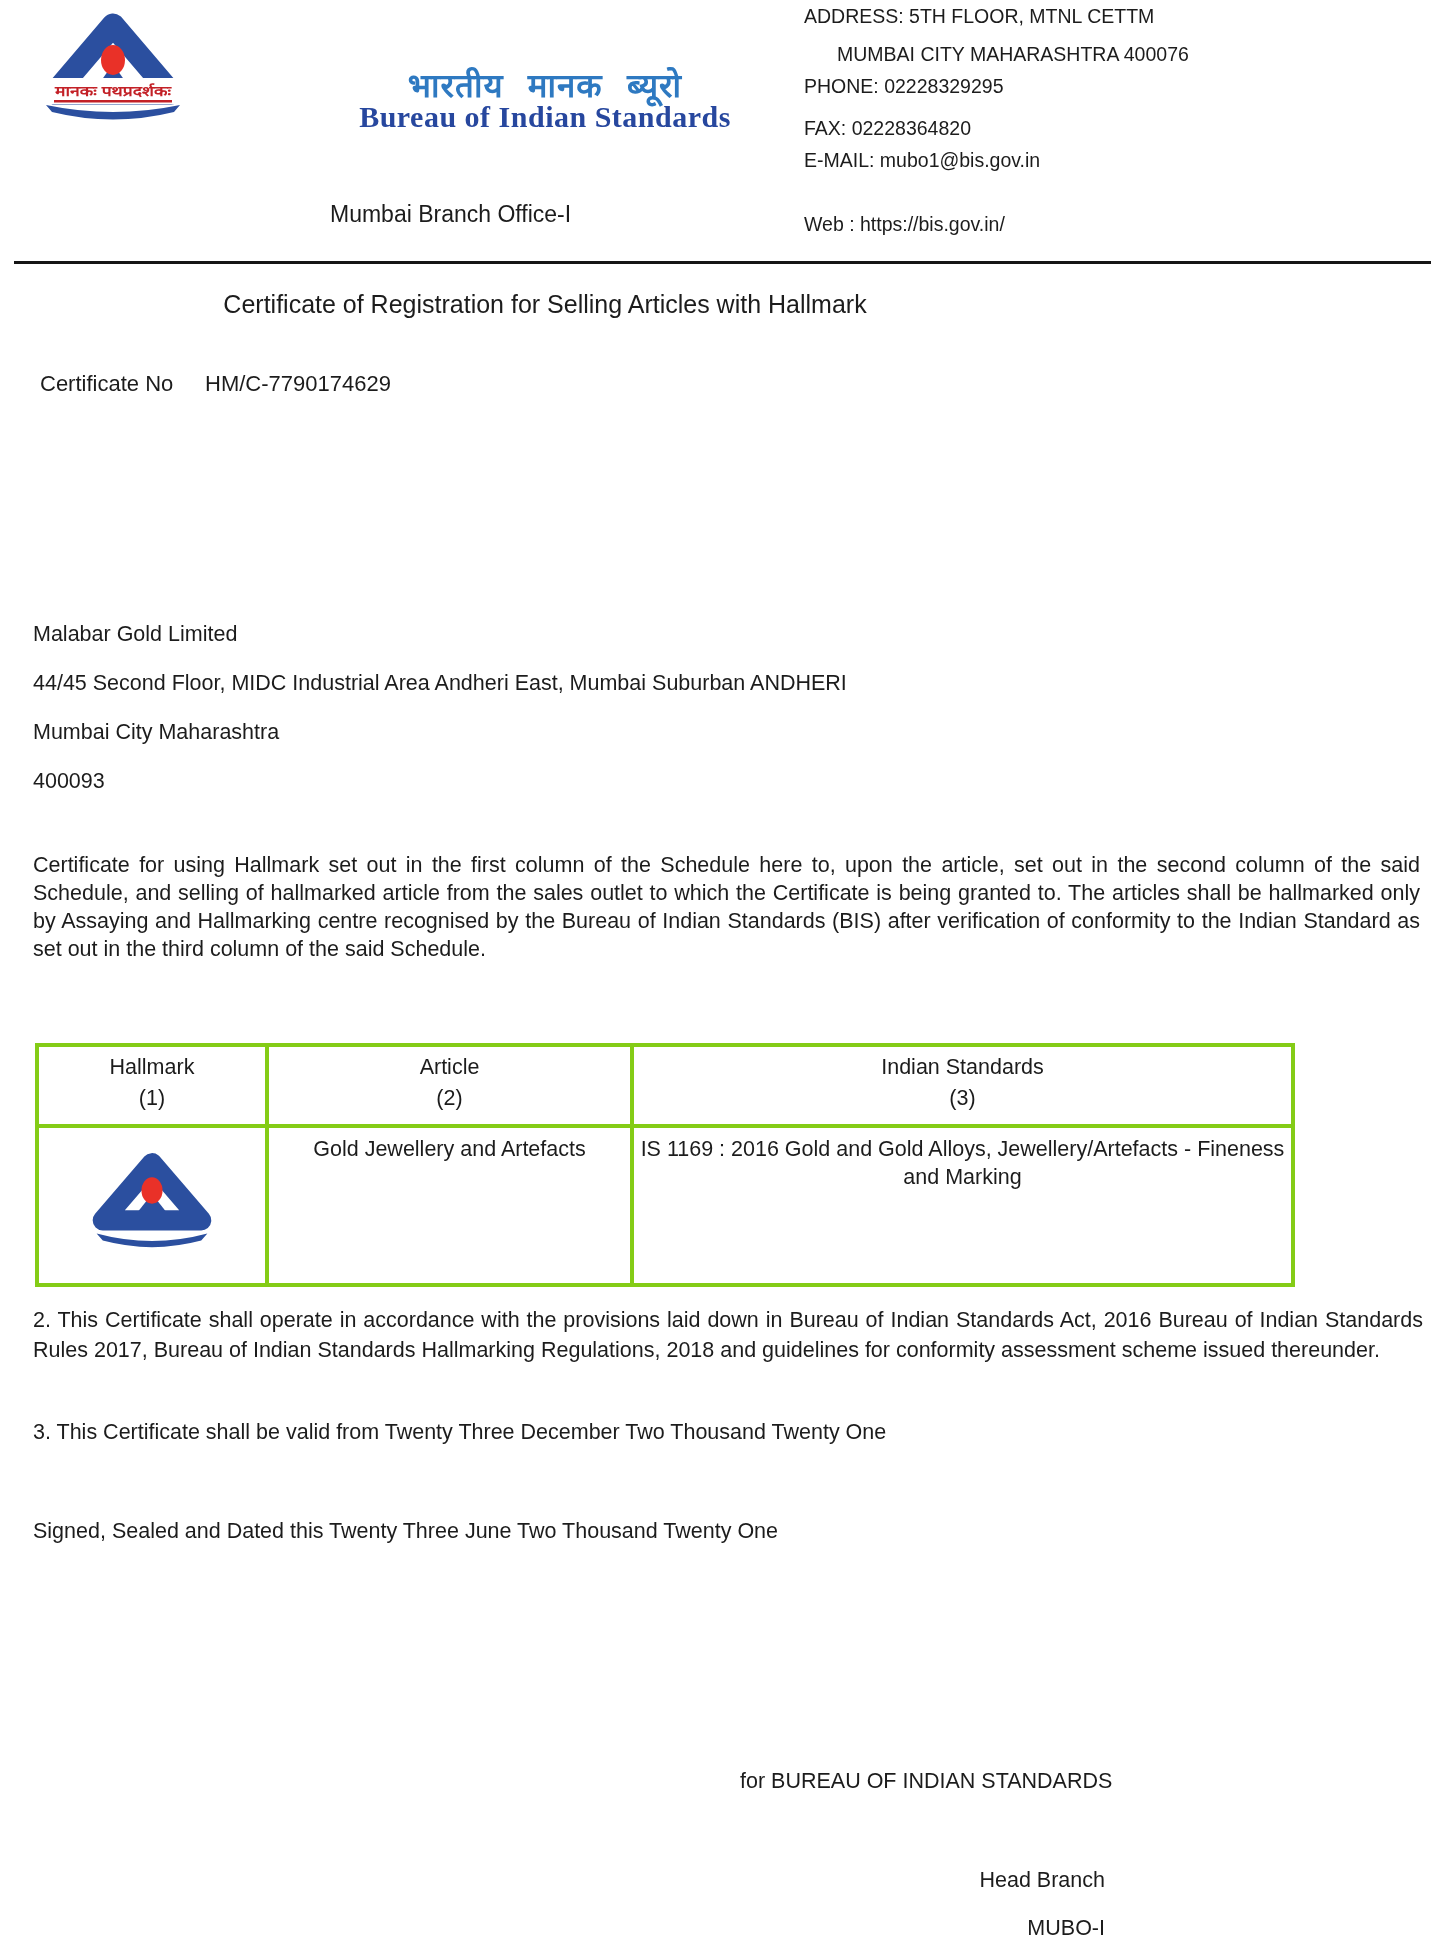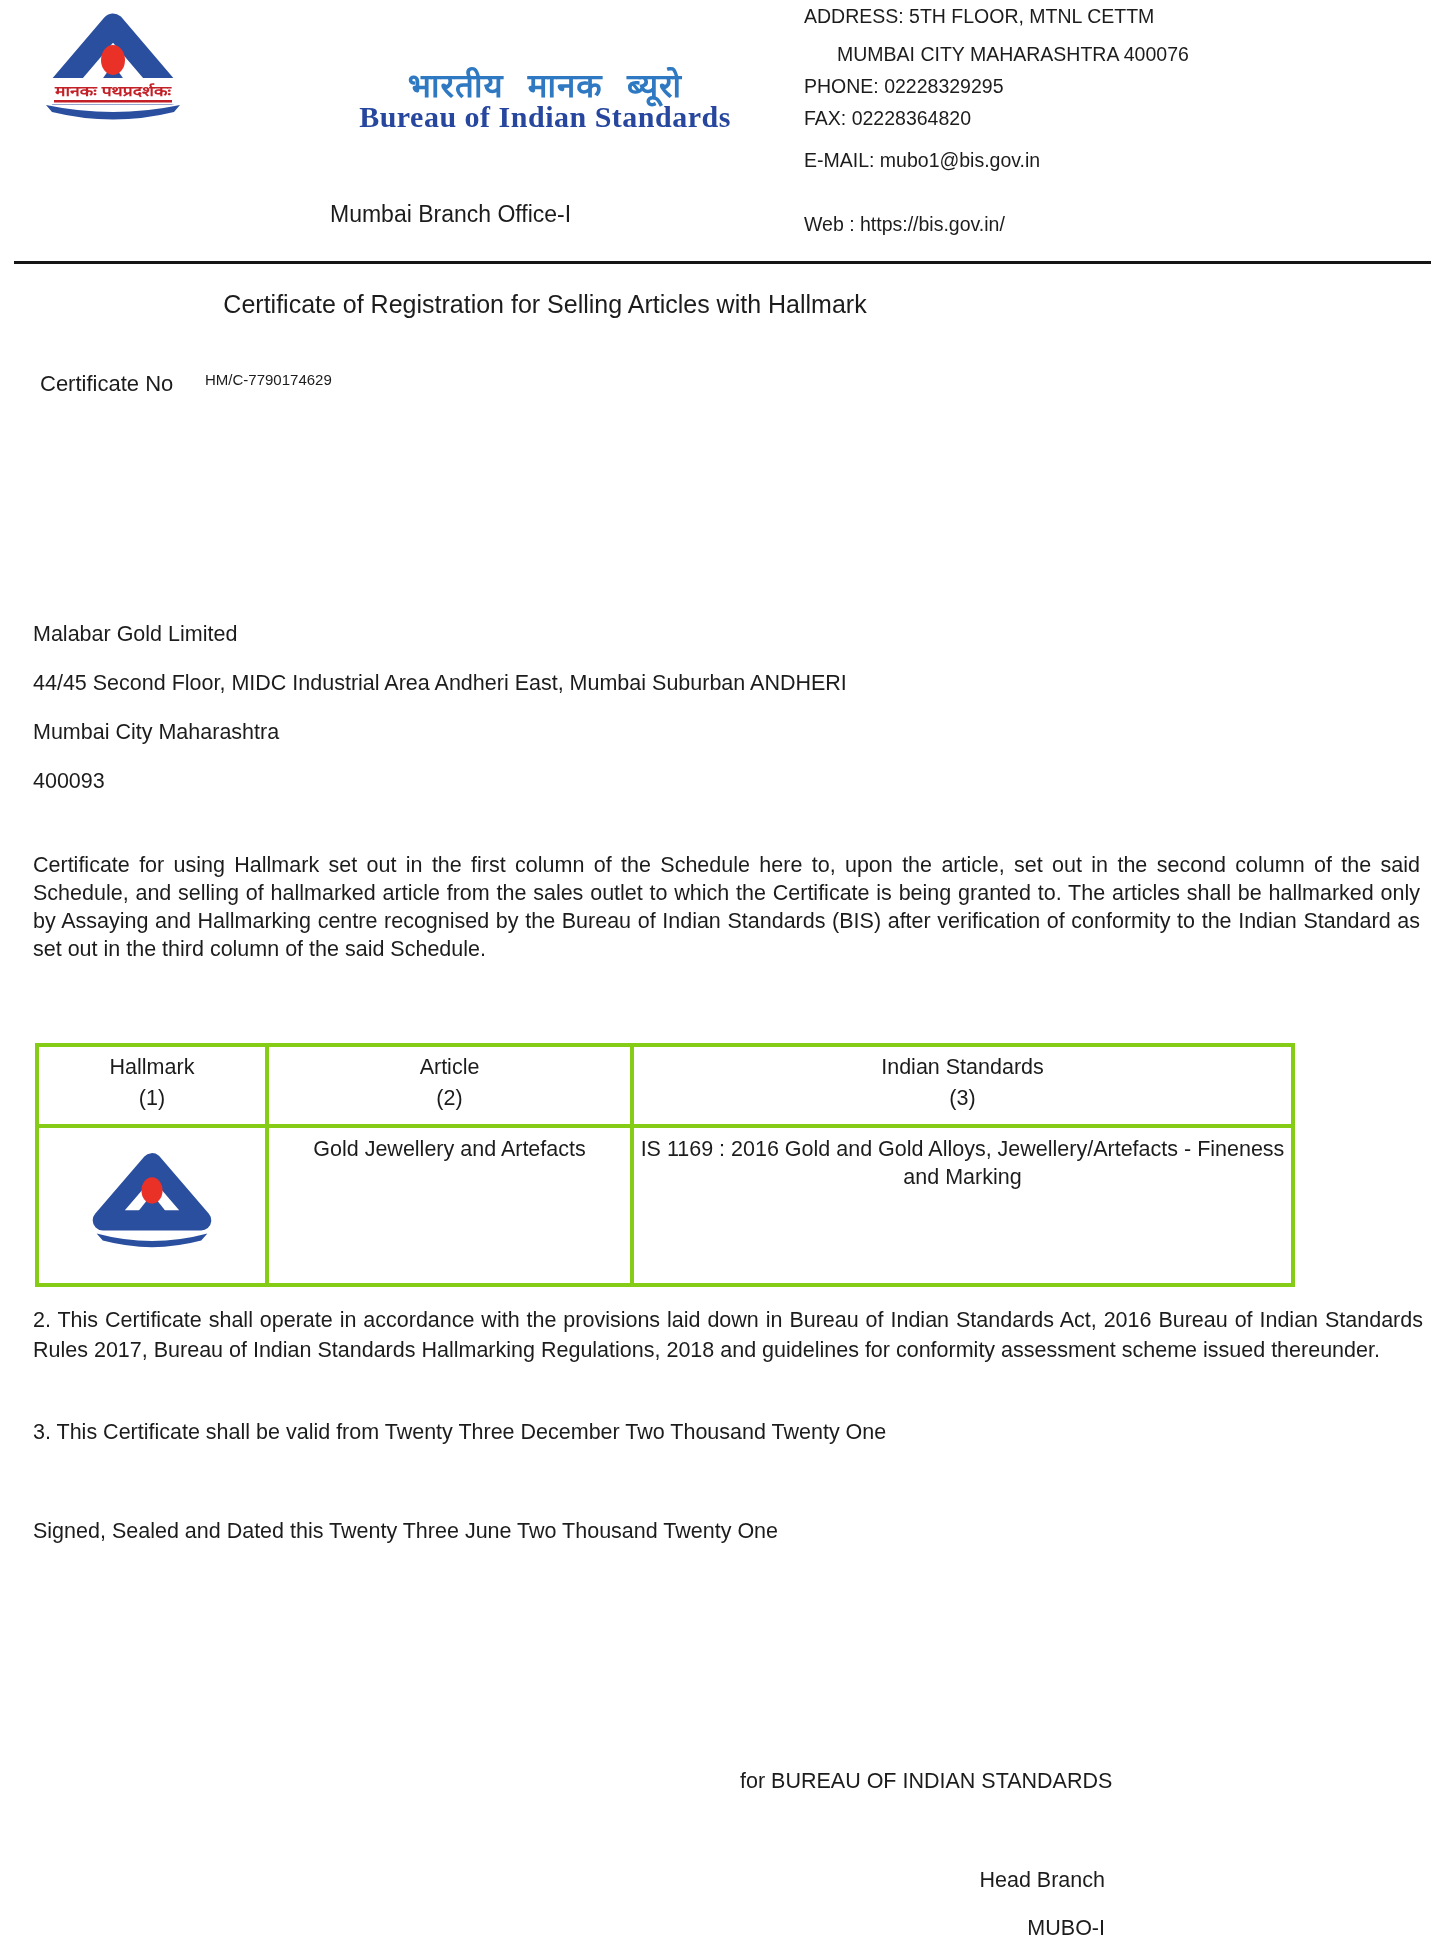--- a/index.html
+++ b/index.html
@@ -29,36 +29,36 @@
   }
   .branch{
     top:201px;left:330px;width:430px;
     text-align:left;font-size:23px;
   }
   .contact{top:5px;left:804px;width:620px;font-size:19.5px;}
   .contact div{position:absolute;left:0;white-space:nowrap;}
   .c-addr1{top:0;}
   .c-addr2{top:38px;left:33px !important;}
   .c-phone{top:70px;}
-  .c-fax{top:102px;text-align:right;}
+  .c-fax{top:112px;text-align:right;}
   .c-email{top:144px;}
   .c-web{top:208px;}
 
   .rule{
     top:261px;left:14px;width:1417px;height:3px;
     background:#151515;
   }
 
   .title{
     top:290px;left:0;width:1090px;
     text-align:center;font-size:25px;
   }
 
   .certno-label{top:371px;left:40px;font-size:22px;}
-  .certno-value{top:371px;left:205px;font-size:15px;}
+  .certno-value{top:371px;left:205px;font-size:22px;}
 
   .body-text{font-size:21.5px;line-height:29px;}
   .clause1{top:504px;left:33px;width:1095px;}
   .grantee{top:604px;left:33px;width:1300px;}
   .grantee p{margin:16px 0 20px 0;}
   .hallmark-para{top:851px;left:33px;width:1387px;text-align:justify;line-height:28px;}
   .clause2{top:1305px;left:33px;width:1390px;text-align:justify;line-height:30px;}
   .clause3{top:1418px;left:33px;width:1390px;}
   .signed{top:1517px;left:33px;width:1390px;}
 

